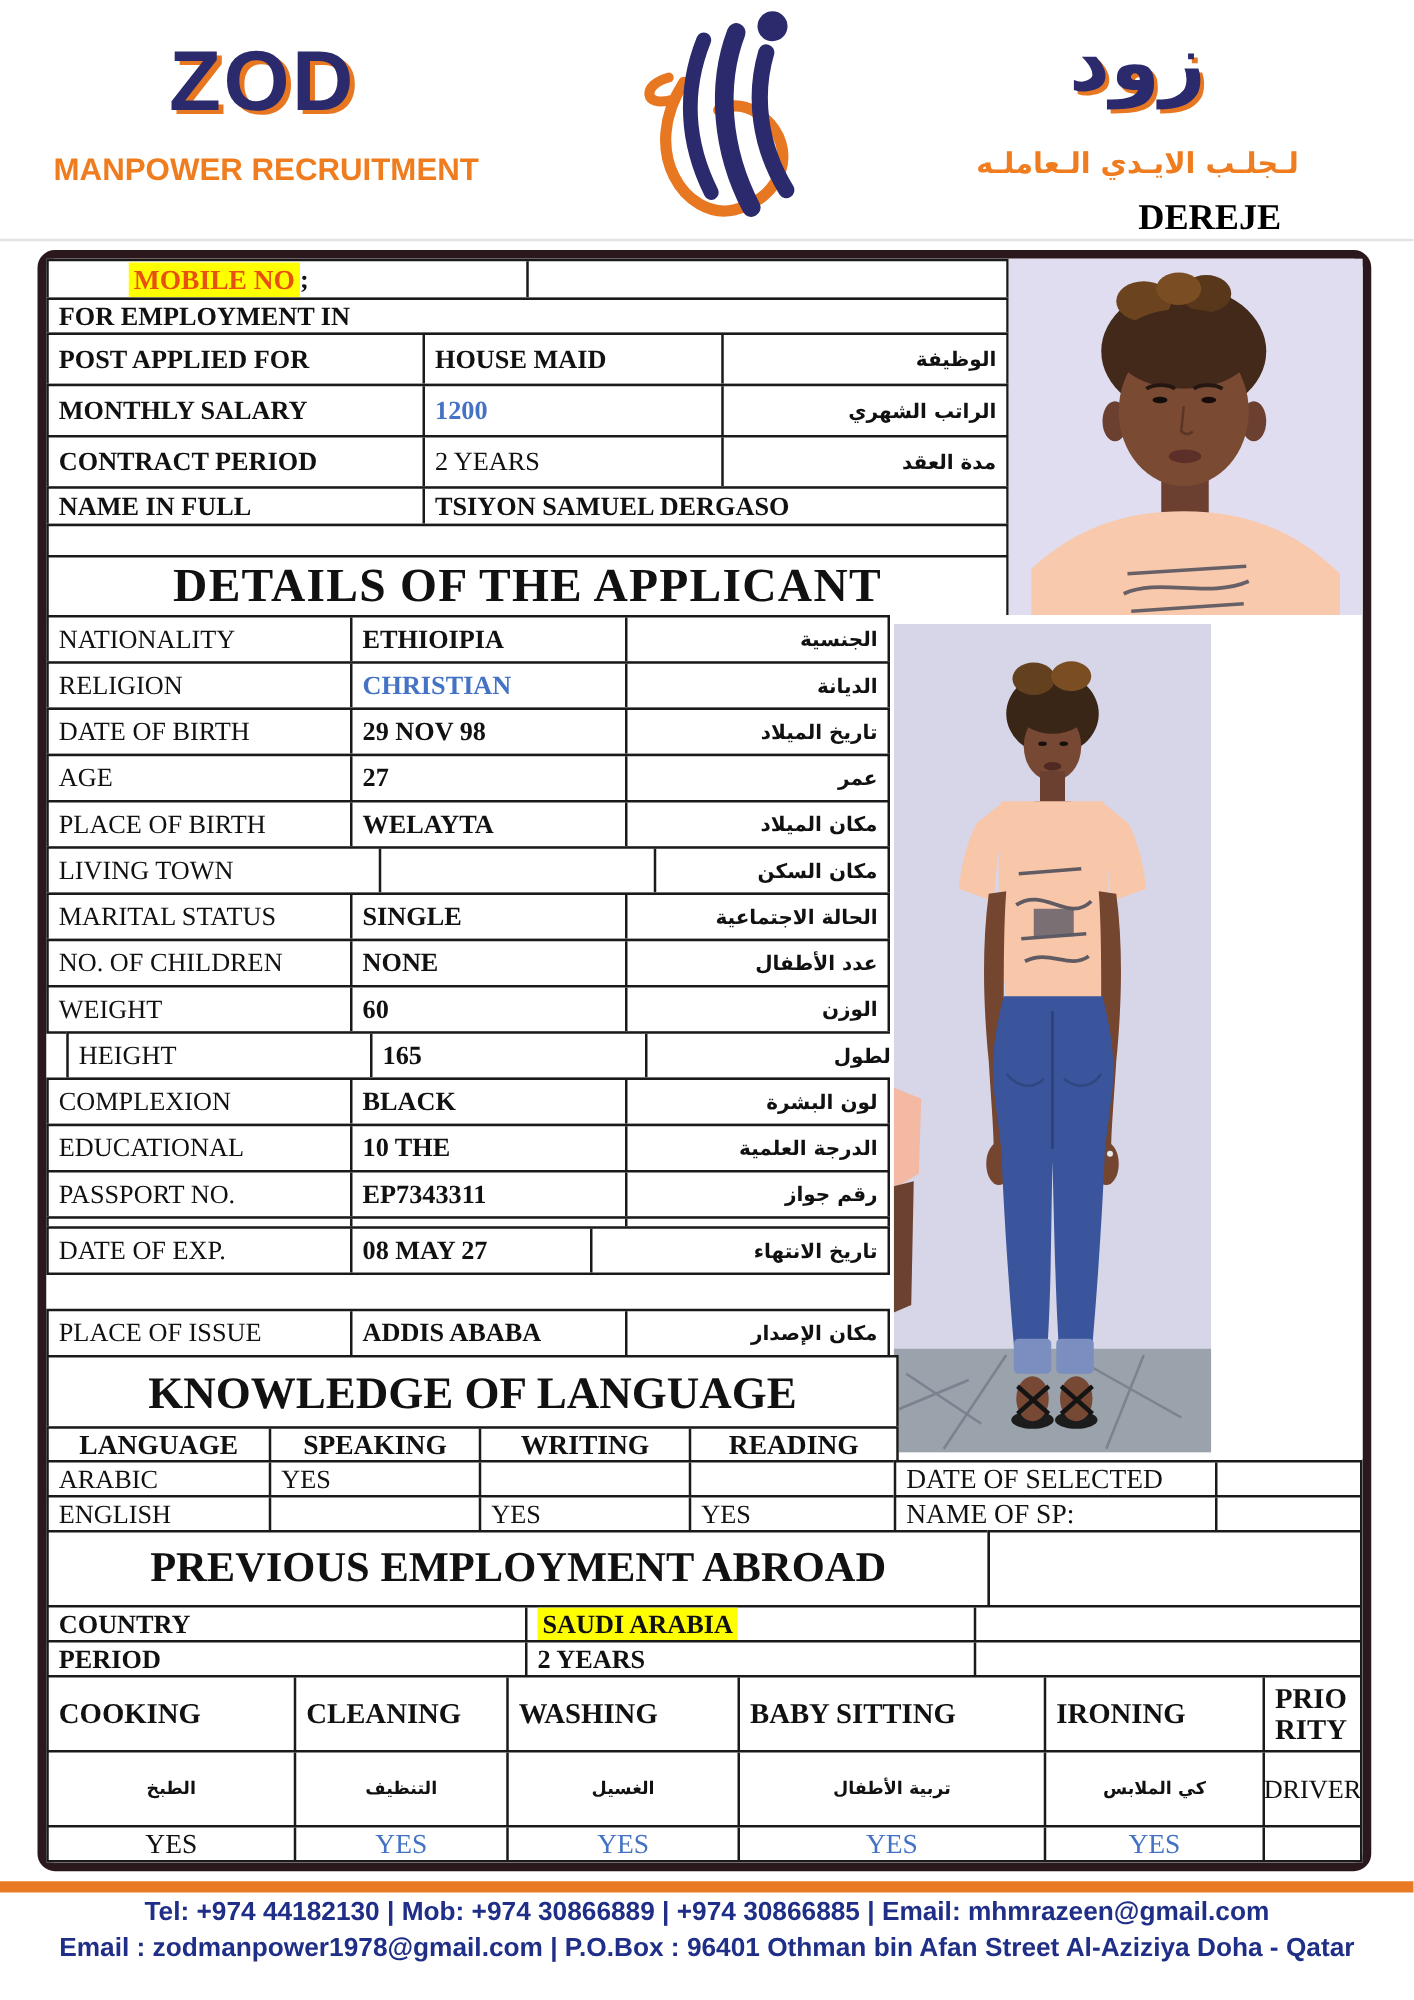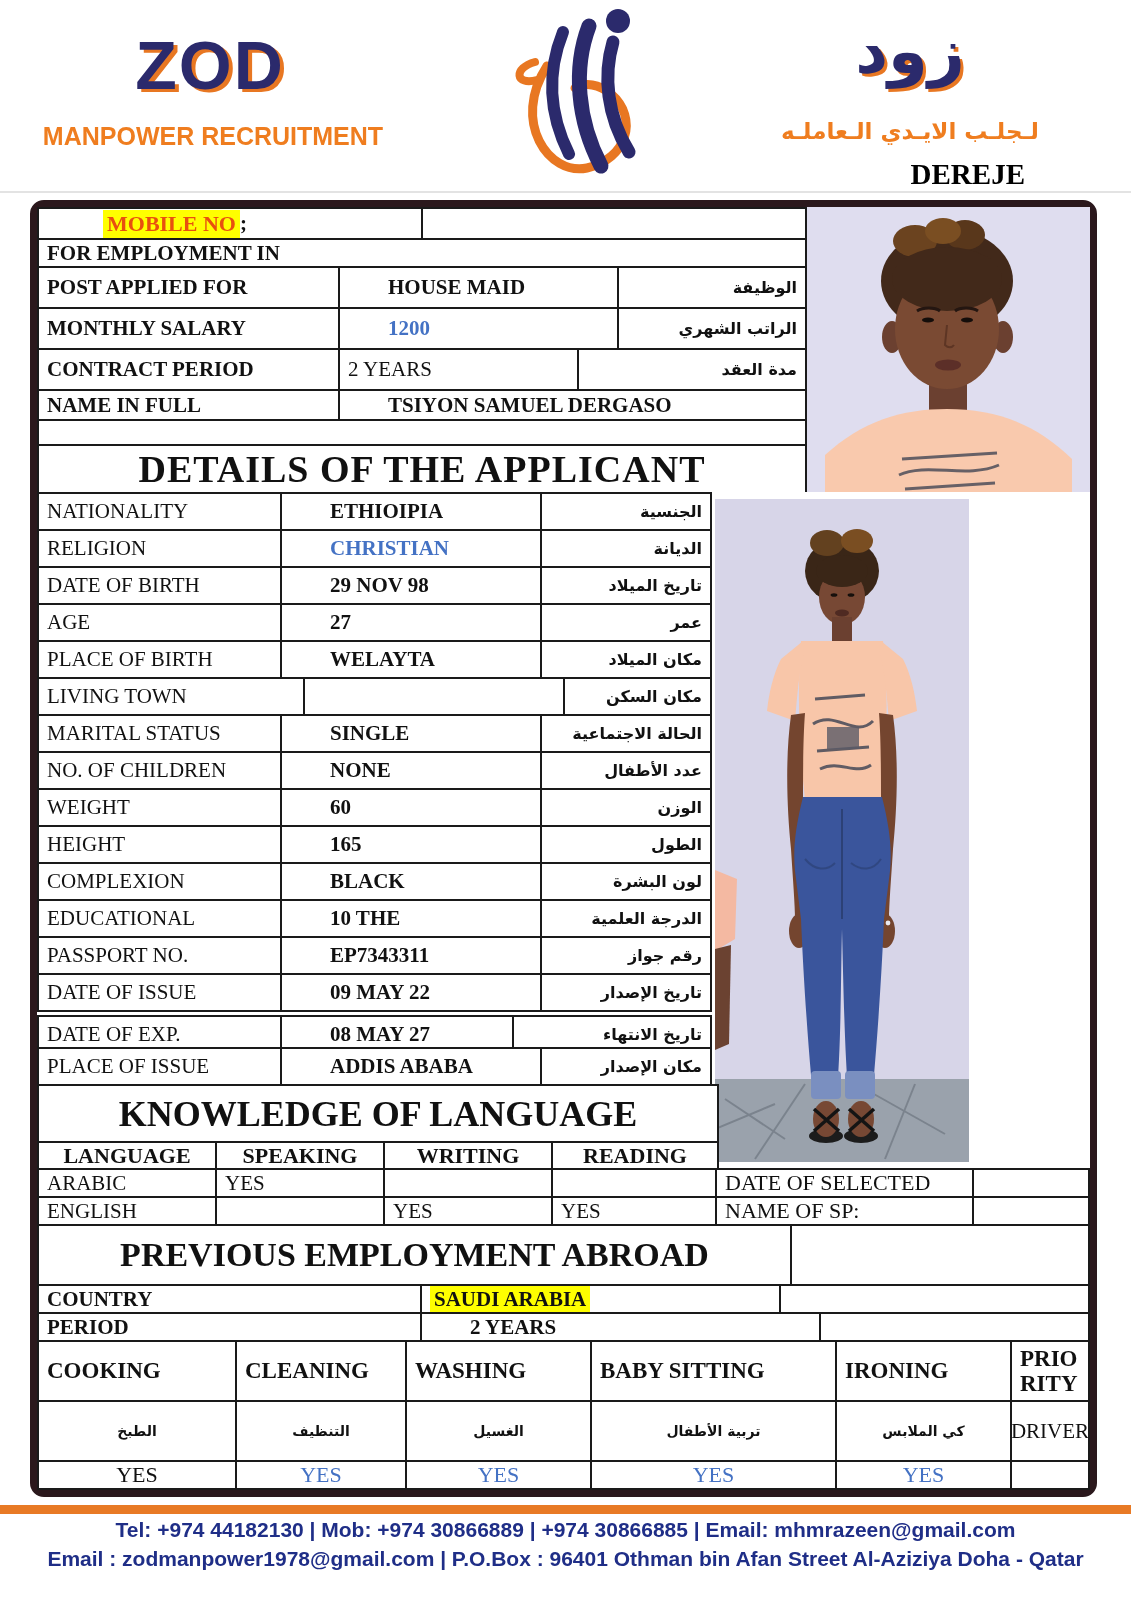--- a/index.html
+++ b/index.html
@@ -22,21 +22,21 @@
   .hdr-line{position:absolute;left:0;top:191px;width:1131px;height:2px;background:#e3e3e3;}
   
   .frame{position:absolute;left:30px;top:200px;width:1067px;height:1297px;box-sizing:border-box;
          border:7px solid #2b181c;border-radius:14px;background:#fff;}
   .row{position:absolute;display:flex;box-sizing:border-box;border:2px solid #1a1a1a;background:#fff;}
   .cell{box-sizing:border-box;border-right:2px solid #1a1a1a;display:flex;align-items:center;
         padding:0 8px;overflow:hidden;white-space:nowrap;}
   .cell:last-child{border-right:none;}
   .lbl{font-weight:bold;font-size:21px;}
   .lblr{font-weight:normal;font-size:21px;}
-  .val{font-weight:bold;font-size:21px;margin-left:40px;}
+  .val{font-weight:bold;font-size:21px;}
   .valr{font-weight:normal;font-size:21px;}
   .blue{color:#4472c4;}
   .ar-cell{justify-content:flex-end;font-family:"DejaVu Sans",sans-serif;font-weight:bold;font-size:16px;}
   .hl{background:#ffff00;padding:1px 4px;}
   .mobile-red{color:#e8500f;font-weight:bold;font-size:22px;}
   .title-cell{position:absolute;box-sizing:border-box;border:2px solid #1a1a1a;display:flex;
         align-items:center;justify-content:center;font-weight:bold;background:#fff;}
   .center{justify-content:center;padding:0 2px;}
   .photo-box{position:absolute;background:#fff;}
   
@@ -172,21 +172,21 @@
     <div class="row" style="left:0;top:544px;width:675px;height:39px">
       <div class="cell lblr" style="width:243px">NO. OF CHILDREN</div>
       <div class="cell val" style="width:220px">NONE</div>
       <div class="cell ar-cell" style="flex:1">عدد الأطفال</div>
     </div>
     <div class="row" style="left:0;top:581px;width:675px;height:39px">
       <div class="cell lblr" style="width:243px">WEIGHT</div>
       <div class="cell val" style="width:220px">60</div>
       <div class="cell ar-cell" style="flex:1">الوزن</div>
     </div>
-    <div class="row" style="left:0;top:618px;width:675px;height:39px">
+    <div class="row" style="left:16px;top:618px;width:675px;height:39px">
       <div class="cell lblr" style="width:243px">HEIGHT</div>
       <div class="cell val" style="width:220px">165</div>
       <div class="cell ar-cell" style="flex:1">الطول</div>
     </div>
     <div class="row" style="left:0;top:655px;width:675px;height:39px">
       <div class="cell lblr" style="width:243px">COMPLEXION</div>
       <div class="cell val" style="width:220px">BLACK</div>
       <div class="cell ar-cell" style="flex:1">لون البشرة</div>
     </div>
     <div class="row" style="left:0;top:692px;width:675px;height:39px">
@@ -197,21 +197,21 @@
     <div class="row" style="left:0;top:729px;width:675px;height:39px">
       <div class="cell lblr" style="width:243px">PASSPORT NO.</div>
       <div class="cell val" style="width:220px">EP7343311</div>
       <div class="cell ar-cell" style="flex:1">رقم  جواز</div>
     </div>
     <div class="row" style="left:0;top:766px;width:675px;height:39px">
       <div class="cell lblr" style="width:243px">DATE OF ISSUE</div>
       <div class="cell val" style="width:220px">09 MAY 22</div>
       <div class="cell ar-cell" style="flex:1">تاريخ  الإصدار</div>
     </div>
-    <div class="row" style="left:0;top:808px;width:675px;height:39px">
+    <div class="row" style="left:0;top:774px;width:675px;height:39px">
       <div class="cell lblr" style="width:243px">DATE OF EXP.</div>
       <div class="cell val" style="width:192px">08 MAY 27</div>
       <div class="cell ar-cell" style="flex:1">تاريخ  الانتهاء</div>
     </div>
     <div class="row" style="left:0;top:840px;width:675px;height:39px">
       <div class="cell lblr" style="width:243px">PLACE OF ISSUE</div>
       <div class="cell val" style="width:220px">ADDIS ABABA</div>
       <div class="cell ar-cell" style="flex:1">مكان الإصدار</div>
     </div>
 

